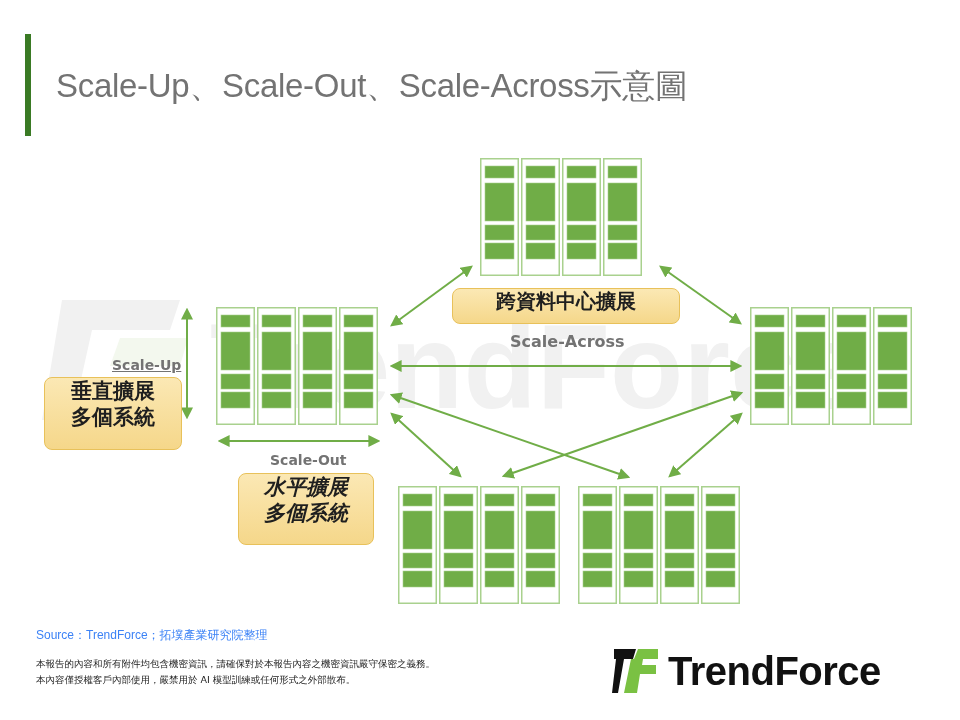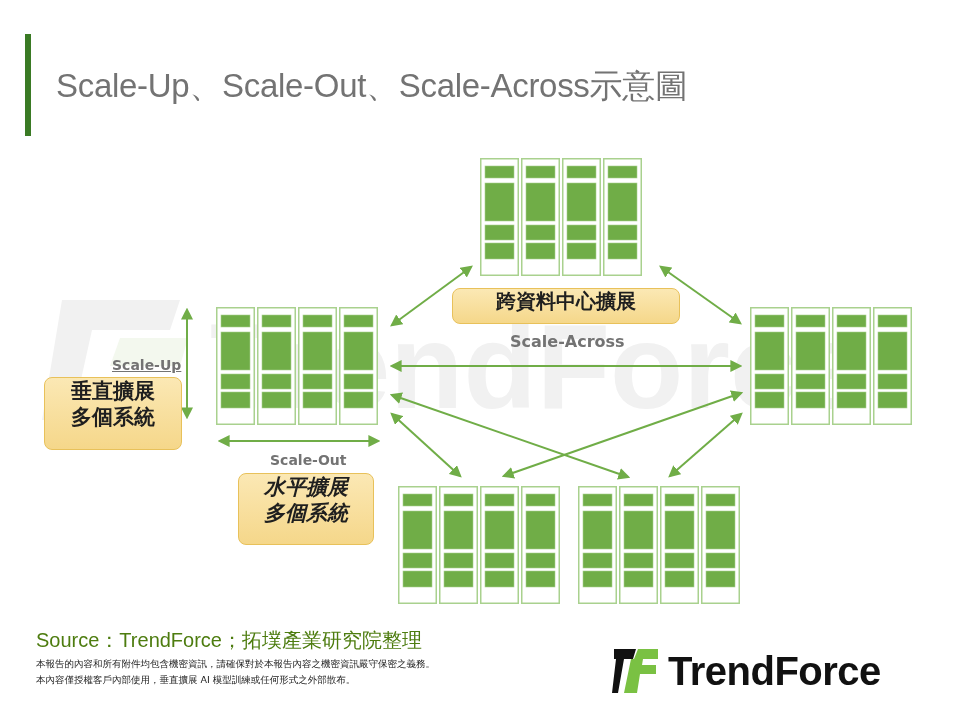--- a/index.html
+++ b/index.html
@@ -14,21 +14,21 @@
   }
   .watermark { position: absolute; left: 0; top: 0; width: 960px; height: 720px; pointer-events: none; }
   .diagram { position: absolute; left: 0; top: 0; width: 960px; height: 720px; }
   .label-box {
     position: absolute; border: 1.5px solid #e8c15a; border-radius: 8px;
     background: linear-gradient(#fbe8b4, #f5d78a);
     color: #1f1f1f; font-weight: bold; display: flex; align-items: flex-start; justify-content: center;
     text-align: center; line-height: 1.25;
   }
   .scale-label { position: absolute; font-size: 14px; font-weight: bold; color: #737373; white-space: nowrap; }
-  .source { position: absolute; left: 36px; top: 627px; font-size: 20px; color: #4d7c0f; white-space: nowrap;
+  .source { position: absolute; left: 36px; top: 627px; font-size: 12px; color: #3b82f6; white-space: nowrap;
     font-family: "Liberation Sans", "DejaVu Sans", sans-serif; }
   .disclaimer { position: absolute; left: 36px; font-size: 9.5px; color: #222; white-space: nowrap; }
   .logo { position: absolute; left: 612px; top: 648px; display: flex; align-items: center; }
   .logo-text { font-size: 40px; font-weight: bold; color: #111; letter-spacing: -0.5px; margin-left: 8px;
     font-family: "Liberation Sans", "DejaVu Sans", sans-serif; }
 </style>
 </head>
 <body>
 
 <div class="accent-bar"></div>
@@ -126,21 +126,21 @@
     <div>多個系統</div>
   </div>
 </div>
 
 <div class="label-box" style="left:452px; top:288px; width:226px; height:34px; font-size:20px;">
   <div>跨資料中心擴展</div>
 </div>
 
 <div class="source">Source：TrendForce；拓墣產業研究院整理</div>
 <div class="disclaimer" style="top:658px;">本報告的內容和所有附件均包含機密資訊，請確保對於本報告內容之機密資訊嚴守保密之義務。</div>
-<div class="disclaimer" style="top:674px;">本內容僅授權客戶內部使用，垂直擴展 AI 模型訓練或任何形式之外部散布。</div>
+<div class="disclaimer" style="top:674px;">本內容僅授權客戶內部使用，嚴禁用於 AI 模型訓練或任何形式之外部散布。</div>
 
 <div class="logo">
   <svg width="48" height="46" viewBox="0 0 48 46">
     <path d="M2 1 H24 L21 11 H12 L6 45 H0 L4 11 H2 Z" fill="#111"></path>
     <path d="M26 1 H46 V11 H31 L30 17 H44 V26 H28 L25 45 H12 L19 11 H22 Z" fill="#7ac143"></path>
   </svg>
   <span class="logo-text">TrendForce</span>
 </div>
 
 </body></html>

